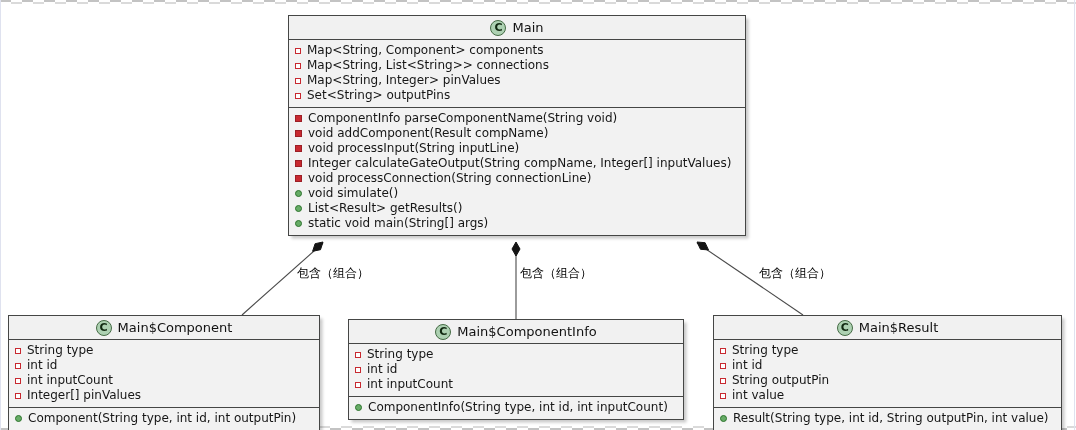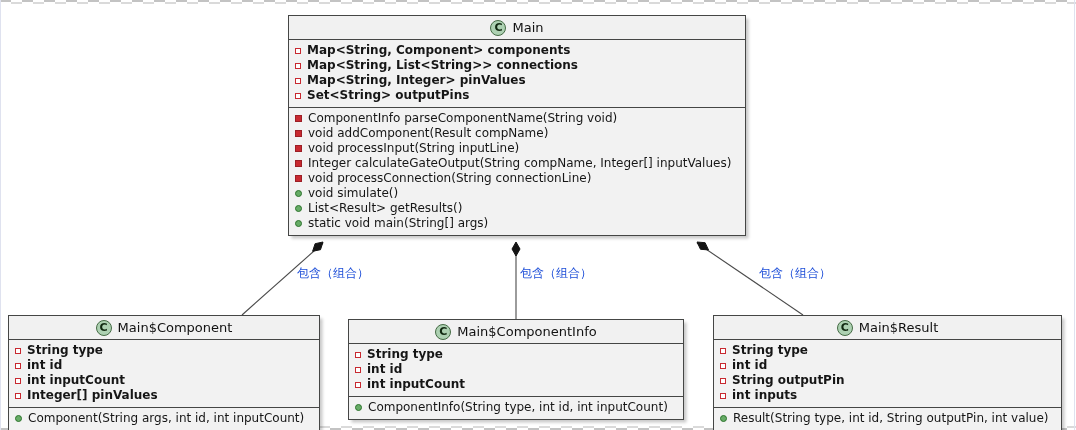--- a/index.html
+++ b/index.html
@@ -23,41 +23,41 @@
   .dash-top { top:0; }
   .dash-bottom { bottom:0; background-position:0 3px,0 1px; }
   .side-line { position:absolute; top:0; bottom:0; width:1px; background:#dfe2ef; }
   .side-left { left:0; } .side-right { right:1px; }
 
   svg.edges { position:absolute; left:0; top:0; pointer-events:none; }
   svg.edges line { stroke:#4a4a4a; stroke-width:1.1; }
   svg.edges polygon { fill:#141414; stroke:#141414; }
 
   .edge-label {
-    position:absolute; font-size:12px; color:#1d4ed8; white-space:nowrap;
+    position:absolute; font-size:12px; color:#000000; white-space:nowrap;
   }
 
   .uml-class {
     position:absolute; background:#f2f2f2;
     border:1px solid #454645;
     box-shadow:2.5px 2.5px 3px rgba(0,0,0,0.22);
   }
   .uml-title {
     height:24px; display:flex; align-items:center; justify-content:center;
     gap:6px; border-bottom:1px solid #454645; background:#f1f1f1;
     font-size:13px; color:#111;
   }
   .circ {
     width:16px; height:16px; border-radius:50%;
     background:#ADD1B2; border:1px solid #456b45;
     display:flex; align-items:center; justify-content:center;
     font-size:11px; font-weight:bold; color:#102810;
   }
   .sec { padding:3px 6px 4px 6px; background:#f2f2f2; }
-  .sec.fields { border-bottom:1px solid #454645;font-weight:bold; }
+  .sec.fields { border-bottom:1px solid #454645; }
   .member {
     display:flex; align-items:center; line-height:15px;
     font-size:12px; color:#161616; white-space:nowrap;
   }
   .mk { display:inline-block; margin-right:6px; flex:none; }
   .mk.private-field  { width:6px; height:6px; border:1px solid #C82930; background:#ffffff; }
   .mk.private-method { width:7px; height:7px; background:#C82930; border:1px solid #9c1f26; }
   .mk.public-method  { width:7px; height:7px; border-radius:50%; background:#67AC67; border:1px solid #2c742c; }
 
   .cls-main          { left:288px; top:15px;  width:458px; }
@@ -176,21 +176,21 @@
           <span>int inputCount</span>
         </div>
         <div class="member">
           <span class="mk private-field"></span>
           <span>Integer[] pinValues</span>
         </div>
       </div>
     <div class="sec methods">
         <div class="member">
           <span class="mk public-method"></span>
-          <span>Component(String args, int id, int inputCount)</span>
+          <span>Component(String type, int id, int outputPin)</span>
         </div>
       </div>
   </div>
 
   <div class="uml-class cls-componentinfo">
     <div class="uml-title">
       <span class="circ">C</span>
       <span>Main$ComponentInfo</span>
     </div>
     <div class="sec fields">
@@ -228,21 +228,21 @@
         <div class="member">
           <span class="mk private-field"></span>
           <span>int id</span>
         </div>
         <div class="member">
           <span class="mk private-field"></span>
           <span>String outputPin</span>
         </div>
         <div class="member">
           <span class="mk private-field"></span>
-          <span>int inputs</span>
+          <span>int value</span>
         </div>
       </div>
     <div class="sec methods">
         <div class="member">
           <span class="mk public-method"></span>
           <span>Result(String type, int id, String outputPin, int value)</span>
         </div>
       </div>
   </div>
 

